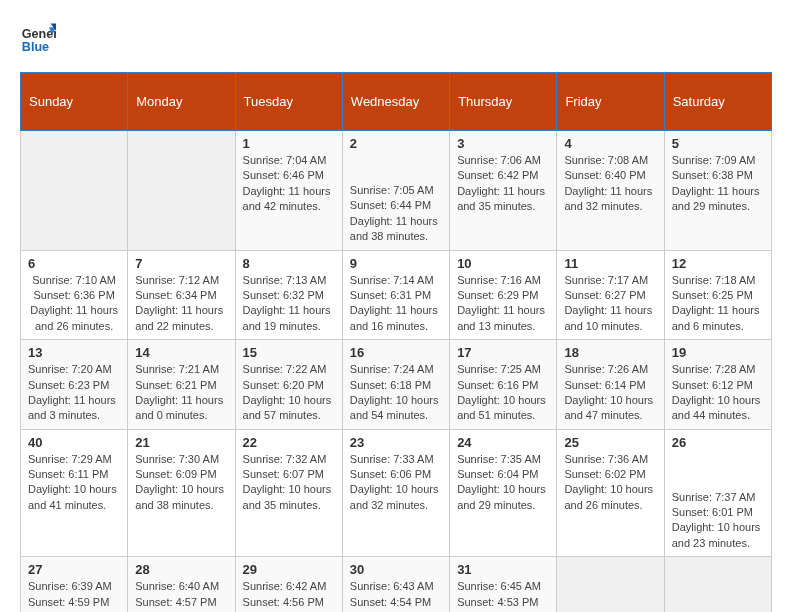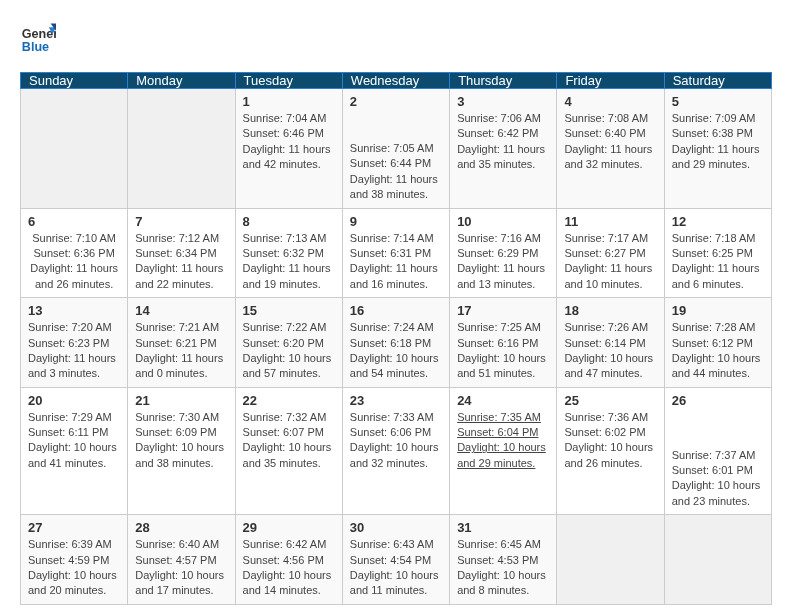--- a/index.html
+++ b/index.html
@@ -36,24 +36,24 @@
     .location {
       font-size: 16px;
       color: #555;
     }
     table {
       width: 100%;
       border-collapse: collapse;
       font-size: 11px;
     }
     thead tr th {
-      background-color: #0c4a6e;
+      background-color: #c2410c;
       color: #fff;
       text-align: left;
-      padding: 0 8px;
+      padding: 21px 8px;
       font-size: 13px;
       font-weight: normal;
       border: 1px solid #2a7fd4;
     }
     tbody tr td {
       border: 1px solid #ccc;
       vertical-align: top;
       padding: 5px 7px;
       height: 80px;
       width: 107px;
@@ -232,21 +232,21 @@
         </td>
         <td>
           <span class="day-number">19</span>
           <div class="day-info" style="white-space: pre-line;">Sunrise: 7:28 AM
 Sunset: 6:12 PM
 Daylight: 10 hours and 44 minutes.</div>
         </td>
       </tr>
       <tr>
         <td>
-          <span class="day-number">20</span>
+          <span class="day-number">40</span>
           <div class="day-info" style="white-space: pre-line;">Sunrise: 7:29 AM
 Sunset: 6:11 PM
 Daylight: 10 hours and 41 minutes.</div>
         </td>
         <td>
           <span class="day-number">21</span>
           <div class="day-info" style="white-space: pre-line;">Sunrise: 7:30 AM
 Sunset: 6:09 PM
 Daylight: 10 hours and 38 minutes.</div>
         </td>
@@ -257,21 +257,21 @@
 Daylight: 10 hours and 35 minutes.</div>
         </td>
         <td>
           <span class="day-number">23</span>
           <div class="day-info" style="white-space: pre-line;">Sunrise: 7:33 AM
 Sunset: 6:06 PM
 Daylight: 10 hours and 32 minutes.</div>
         </td>
         <td>
           <span class="day-number">24</span>
-          <div class="day-info" style="white-space: pre-line; text-decoration: underline;">Sunrise: 7:35 AM
+          <div class="day-info" style="white-space: pre-line;">Sunrise: 7:35 AM
 Sunset: 6:04 PM
 Daylight: 10 hours and 29 minutes.</div>
         </td>
         <td>
           <span class="day-number">25</span>
           <div class="day-info" style="white-space: pre-line;">Sunrise: 7:36 AM
 Sunset: 6:02 PM
 Daylight: 10 hours and 26 minutes.</div>
         </td>
         <td>

